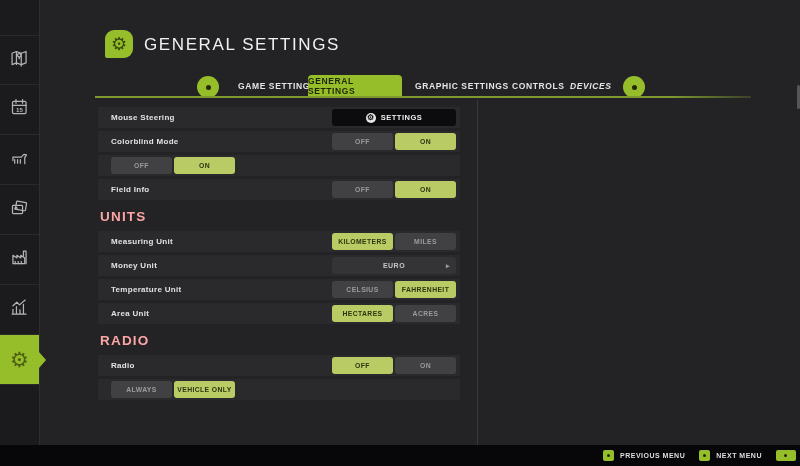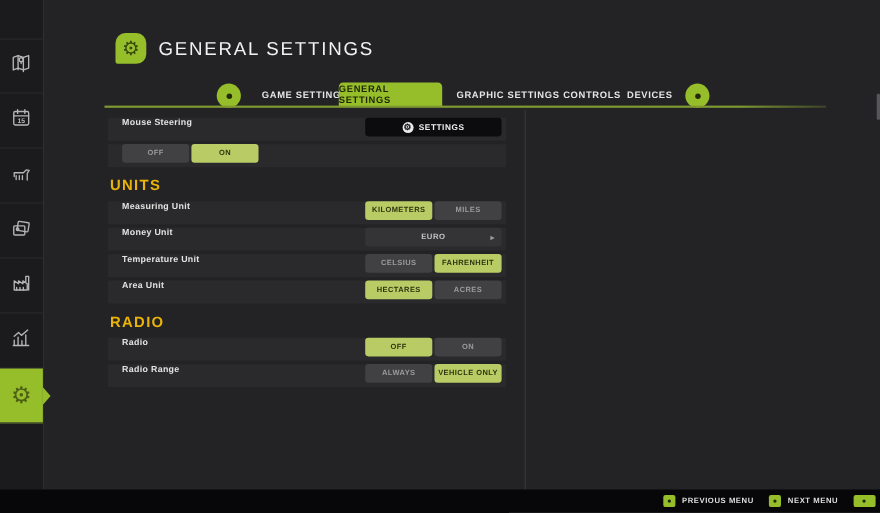--- a/index.html
+++ b/index.html
@@ -46,24 +46,24 @@
   .tab-circle i { width:5px; height:5px; border-radius:50%; background:#23290a; }
   .tab-circle.left { left:197px; } .tab-circle.right { left:623px; }
   .tab { position:absolute; top:75px; height:22px; display:flex; align-items:center;
          font-size:8.5px; font-weight:bold; letter-spacing:.6px; color:#e4e4e4; cursor:pointer; }
   .tab.active { background:var(--accent); color:#1f2606; border-radius:4px 4px 0 0;
                 justify-content:center; }
   .tab-underline { position:absolute; left:95px; top:96px; width:656px; height:2px;
                    background:linear-gradient(to right,#7f9930 88%, rgba(127,153,48,.25)); }
   
   .list { position:absolute; left:98px; top:107px; width:362px; filter:blur(.45px); }
-  .sec-title { font-size:13.5px; font-weight:bold; letter-spacing:1.2px; color:#eab308;
+  .sec-title { font-size:13.5px; font-weight:bold; letter-spacing:1.2px; color:#fca5a5;
                margin:9px 0 7px 2px; }
   .row { height:21px; margin-bottom:3px; background:#2a2a2c; display:flex;
-         align-items:flex-start; padding-left:13px; }
+         align-items:center; padding-left:13px; }
   .row-label { flex:1; font-size:8px; font-weight:bold; letter-spacing:.3px; color:#e2e2e2; }
   .ctrl { width:124px; margin-right:4px; display:flex; }
   .btn-settings { width:124px; height:17px; background:#0c0c0e; border-radius:3px;
                   display:flex; align-items:center; justify-content:center; gap:5px;
                   color:#efefef; font-size:7.5px; font-weight:bold; letter-spacing:.5px; cursor:pointer; }
   .btn-settings .mini-gear { width:10px; height:10px; border-radius:50%; background:#e8e8e8;
                   color:#111; font-size:8px; line-height:10px; text-align:center; }
   .seg { display:flex; gap:2px; width:124px; }
   .seg span { flex:1; height:17px; border-radius:3px; display:flex; align-items:center; justify-content:center;
               font-size:6.8px; font-weight:bold; letter-spacing:.4px; cursor:pointer;
@@ -143,38 +143,56 @@
   <div class="page-title">GENERAL SETTINGS</div>
 
   <div class="tab-circle left">
       <i></i>
     </div>
   <div id="tabbar">
       <div class="tab" style="left: 238px;">GAME SETTINGS</div>
       <div class="tab active" style="left: 308px; width: 94px;">GENERAL SETTINGS</div>
       <div class="tab" style="left: 415px;">GRAPHIC SETTINGS</div>
       <div class="tab" style="left: 512px;">CONTROLS</div>
-      <div class="tab" style="left: 570px;">DEVICES</div>
+      <div class="tab" style="left: 570px; font-style: italic;">DEVICES</div>
     </div>
   <div class="tab-circle right">
       <i></i>
     </div>
   <div class="tab-underline"></div>
 
   <div class="list" id="settingsList">
       <div class="row">
         <div class="row-label">Mouse Steering</div>
         <div class="ctrl">
           <div class="btn-settings">
             <span class="mini-gear">⚙</span>
             <span>SETTINGS</span>
           </div>
         </div>
       </div>
       <div class="row">
+        <div class="row-label">Colorblind Mode</div>
+        <div class="ctrl">
+          <div class="seg">
+            <span>OFF</span>
+            <span class="on">ON</span>
+          </div>
+        </div>
+      </div>
+      <div class="row">
+        <div class="ctrl">
+          <div class="seg">
+            <span>OFF</span>
+            <span class="on">ON</span>
+          </div>
+        </div>
+      </div>
+      <div class="row">
+        <div class="row-label">Field Info</div>
         <div class="ctrl">
           <div class="seg">
             <span>OFF</span>
             <span class="on">ON</span>
           </div>
         </div>
       </div>
       <div class="sec-title">UNITS</div>
       <div class="row">
         <div class="row-label">Measuring Unit</div>
@@ -216,21 +234,20 @@
       <div class="row">
         <div class="row-label">Radio</div>
         <div class="ctrl">
           <div class="seg">
             <span class="on">OFF</span>
             <span>ON</span>
           </div>
         </div>
       </div>
       <div class="row">
-        <div class="row-label">Radio Range</div>
         <div class="ctrl">
           <div class="seg">
             <span>ALWAYS</span>
             <span class="on">VEHICLE ONLY</span>
           </div>
         </div>
       </div>
     </div>
 
   <div class="v-divider"></div>

